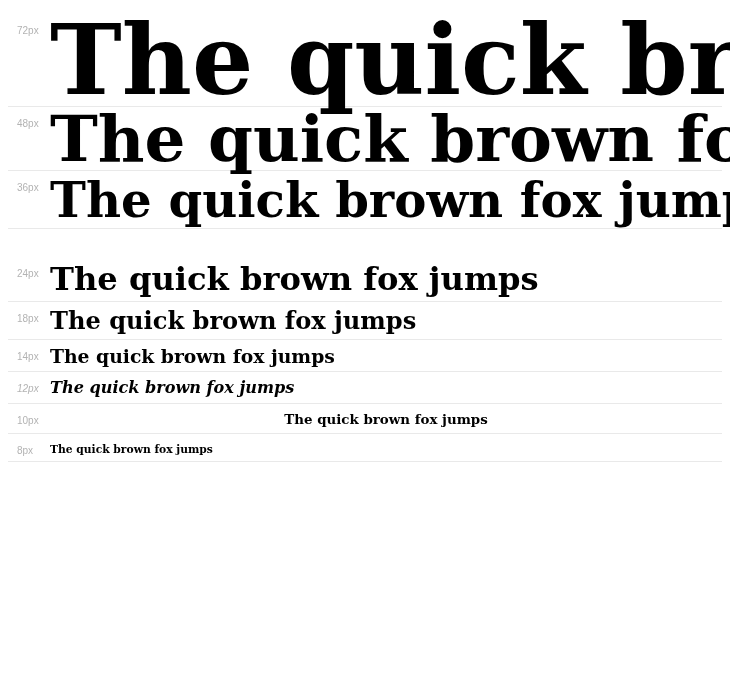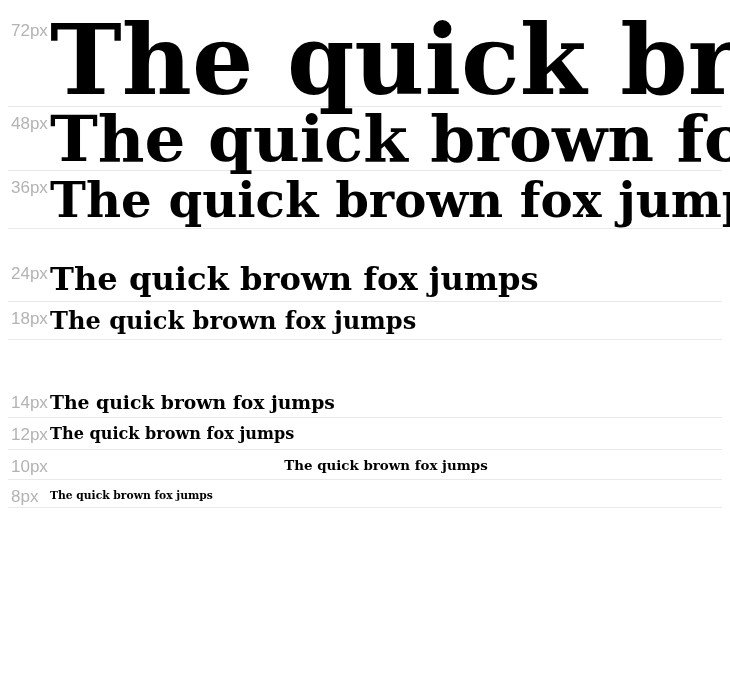--- a/index.html
+++ b/index.html
@@ -17,24 +17,24 @@
     width: 714px;
   }
   .row {
     position: relative;
     box-sizing: border-box;
     border-bottom: 1px solid var(--divider-color, #e9e9e9);
     white-space: nowrap;
   }
   .size-label {
     position: absolute;
-    left: 3px;
+    left: 9px;
     top: 10px;
     font-family: "Liberation Sans", sans-serif;
-    font-size: 17px;
+    font-size: 10px;
     line-height: 13px;
     color: var(--label-color, #b3b3b3);
   }
   .sample {
     display: inline-block;
     margin-left: 42px;
     font-family: "DejaVu Serif", serif;
     font-weight: 700;
     color: var(--sample-color, #000000);
     white-space: nowrap;
@@ -62,26 +62,26 @@
   <div class="row" style="height: 45px; line-height: 45px; margin-top: 28px;">
     <span class="size-label">24px</span>
     <span class="sample" style="font-size: 32.16px;">The quick brown fox jumps</span>
   </div>
 
   <div class="row" style="height: 38px; line-height: 38px;">
     <span class="size-label">18px</span>
     <span class="sample" style="font-size: 24.12px;">The quick brown fox jumps</span>
   </div>
 
-  <div class="row" style="height: 32px; line-height: 32px; margin-top: 46px;">
+  <div class="row" style="height: 32px; line-height: 32px;">
     <span class="size-label">14px</span>
     <span class="sample" style="font-size: 18.76px;">The quick brown fox jumps</span>
   </div>
 
-  <div class="row" style="height: 32px; line-height: 32px;">
+  <div class="row" style="height: 32px; line-height: 32px; font-style: italic;">
     <span class="size-label">12px</span>
     <span class="sample" style="font-size: 16.08px;">The quick brown fox jumps</span>
   </div>
 
   <div class="row" style="height: 30px; line-height: 30px; text-align: center;">
     <span class="size-label">10px</span>
     <span class="sample" style="font-size: 13.4px;">The quick brown fox jumps</span>
   </div>
 
   <div class="row" style="height: 28px; line-height: 28px; text-decoration: underline;">

